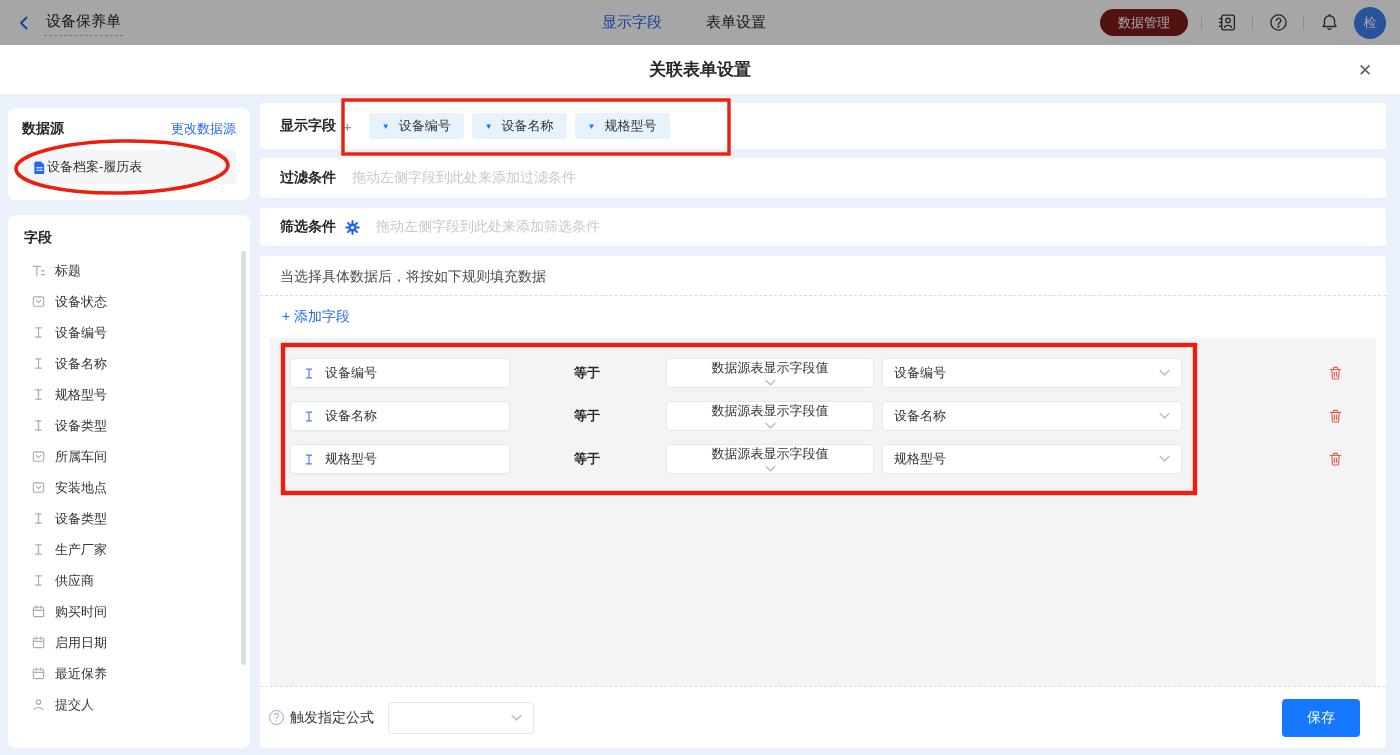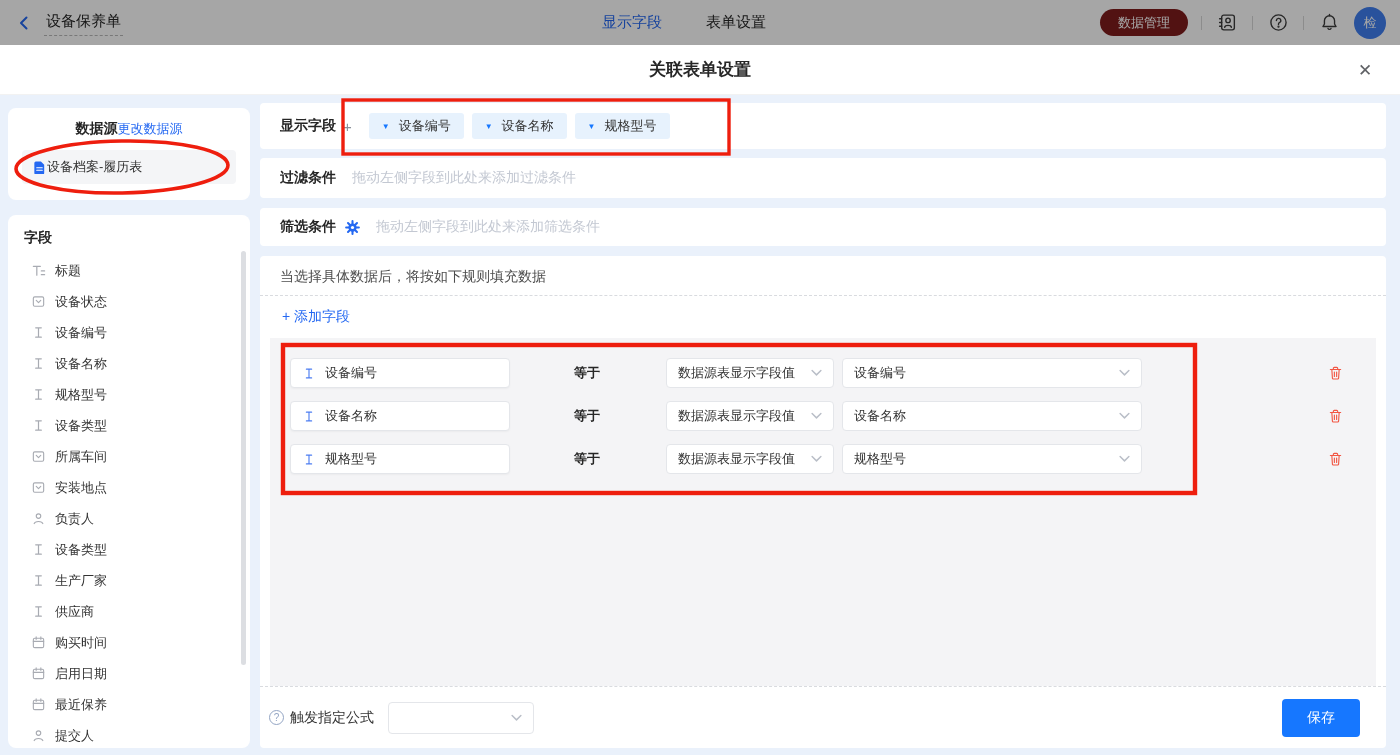--- a/index.html
+++ b/index.html
@@ -28,21 +28,21 @@
   
   .modal-header { position:absolute; top:45px; left:0; width:1400px; height:50px; background:#fff;
                   display:flex; align-items:center; justify-content:center; border-bottom:1px solid #f2f2f2; }
   .modal-title { font-size:17px; color:#262626; font-weight:600; }
   .modal-close { position:absolute; right:24px; top:14px; font-size:17px; color:#606266; cursor:pointer;
                  width:22px; height:22px; display:flex; align-items:center; justify-content:center; }
 
   
   .card { position:absolute; background:#fff; border-radius:8px; }
   .ds-card { left:8px; top:108px; width:242px; height:92px; padding:12px 14px; }
-  .ds-head { display:flex; align-items:center; justify-content:center; }
+  .ds-head { display:flex; align-items:center; justify-content:space-between; }
   .ds-title { font-size:14px; font-weight:700; color:#262626; }
   .ds-link { font-size:13px; color:#2468f2; cursor:pointer; }
   .ds-item { margin-top:12px; height:34px; background:#f4f5f7; border-radius:4px; display:flex;
              align-items:center; padding:0 10px; gap:0; font-size:13px; color:#333; cursor:pointer; }
 
   .fields-card { left:8px; top:215px; width:242px; height:533px; padding:12px 0 0 0; overflow:hidden; }
   .fields-title { font-size:14px; font-weight:700; color:#262626; padding:2px 16px 8px 16px; }
   .field-item { height:31px; display:flex; align-items:center; gap:9px; padding-left:22px;
                 font-size:13px; color:#333; cursor:grab; }
   .field-item .fi-icon { width:16px; height:16px; color:#a8abb2; display:flex; align-items:center; justify-content:center; }
@@ -71,21 +71,21 @@
   .addfield-link { font-size:14px; color:#2468f2; cursor:pointer; }
   .rules-area { margin:0 10px; height:348px; background:#f4f4f6; padding:20px; }
   .rule-row { display:flex; align-items:center; height:30px; margin-bottom:13px; }
   .rule-field { width:220px; height:30px; background:#fff; border:1px solid #e4e6ea; border-radius:4px;
                 display:flex; align-items:center; padding:0 11px; gap:9px; font-size:13px; color:#333;
                 box-shadow:0 1px 2px rgba(0,0,0,.04); cursor:pointer; }
   .rule-field .tf-icon { width:14px; height:16px; color:#4c7df2; display:flex; align-items:center; }
   .rule-eq { margin-left:64px; width:92px; font-size:13px; font-weight:600; color:#262626; }
   .dd { height:30px; background:#fff; border:1px solid #e4e6ea; border-radius:4px; display:flex;
         align-items:center; justify-content:space-between; padding:0 11px; font-size:13px; color:#333; cursor:pointer; }
-  .dd1 { width:168px; }
+  .dd1 { width:208px;flex-direction:column; }
   .dd2 { width:300px; margin-left:8px; }
   .trash-btn { margin-left:auto; margin-right:12px; width:18px; height:18px; display:flex;
                align-items:center; justify-content:center; cursor:pointer; color:var(--danger); }
 
   
   .formula-row { height:62px; border-top:1px dashed #d9dbdf; display:flex; align-items:center; padding-left:9px; position:relative; }
   .help-circ { width:15px; height:15px; border:1px solid #93a5c4; color:#93a5c4; border-radius:50%;
                font-size:10px; display:flex; align-items:center; justify-content:center; }
   .formula-label { font-size:14px; color:#333; margin-left:6px; }
   .formula-dd { width:146px; height:32px; margin-left:14px; }
@@ -229,29 +229,20 @@
           <span class="fi-icon">
             <svg width="15" height="15" viewBox="0 0 16 16" fill="none" stroke="currentColor" stroke-width="1.2" stroke-linecap="round" stroke-linejoin="round">
               <rect x="2.5" y="3" width="11" height="10" rx="1.5"></rect>
               <path d="M5.6 6.8 8 9.2l2.4-2.4"></path>
             </svg>
           </span>
           <span>安装地点</span>
         </div>
         <div class="field-item">
           <span class="fi-icon">
-            <svg width="15" height="15" viewBox="0 0 16 16" fill="none" stroke="currentColor" stroke-width="1.2" stroke-linecap="round">
-              <circle cx="8" cy="5.4" r="2.4"></circle>
-              <path d="M3.4 13.4c.8-3 8.4-3 9.2 0"></path>
-            </svg>
-          </span>
-          <span>负责人</span>
-        </div>
-        <div class="field-item">
-          <span class="fi-icon">
             <svg width="15" height="15" viewBox="0 0 16 16" fill="none" stroke="currentColor" stroke-width="1.3" stroke-linecap="round">
               <path d="M5 3h6M8 3v10M5 13h6"></path>
             </svg>
           </span>
           <span>设备类型</span>
         </div>
         <div class="field-item">
           <span class="fi-icon">
             <svg width="15" height="15" viewBox="0 0 16 16" fill="none" stroke="currentColor" stroke-width="1.3" stroke-linecap="round">
               <path d="M5 3h6M8 3v10M5 13h6"></path>

